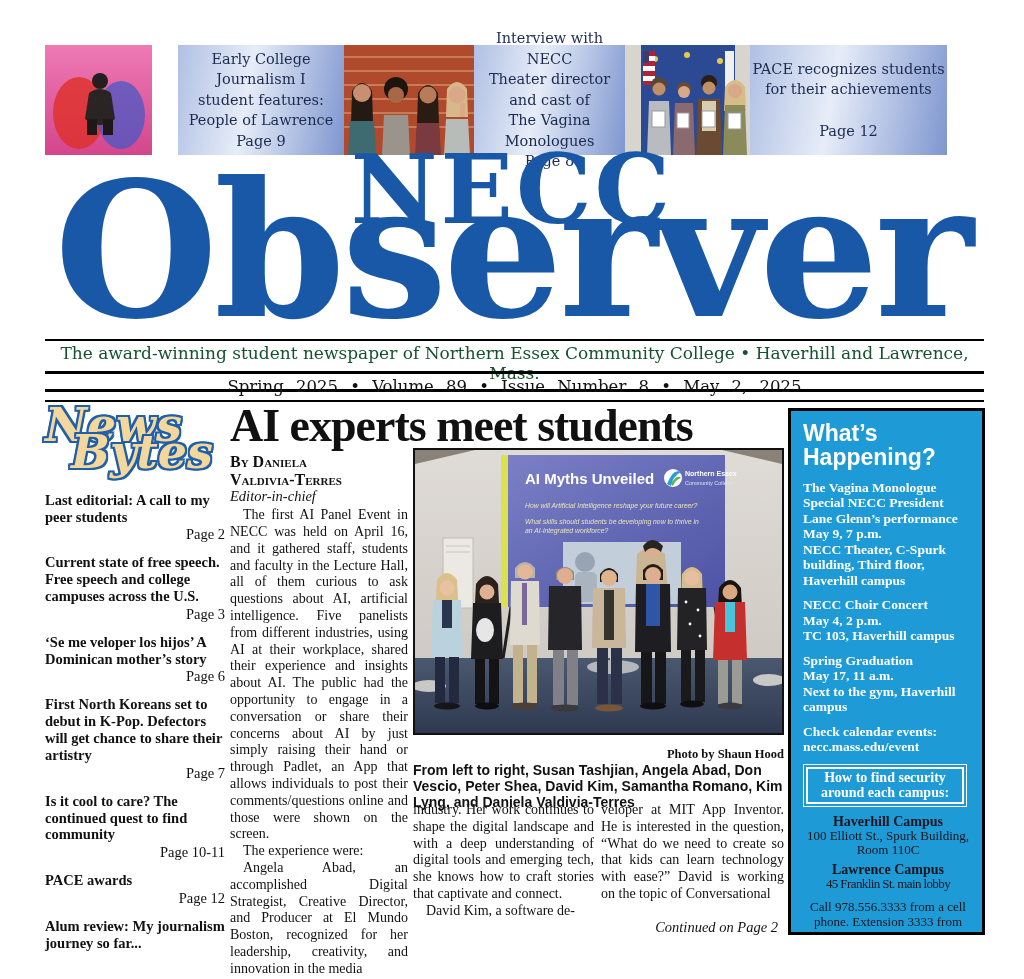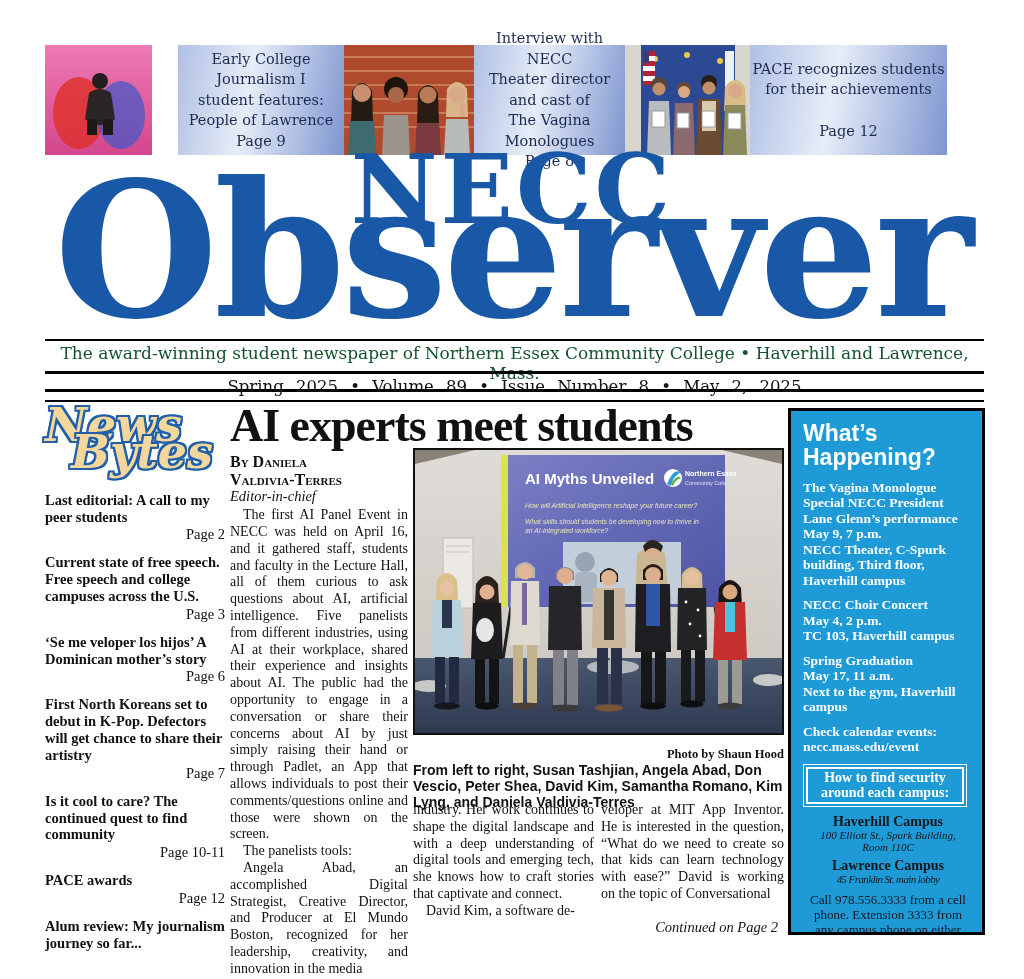--- a/index.html
+++ b/index.html
@@ -63,21 +63,21 @@
   .happening{position:absolute;left:788px;top:408px;width:197px;height:527px;box-sizing:border-box;
     background:#1e9bd7;border:3px solid #000;padding:10px 9px 8px 12px;color:#fff;overflow:hidden;}
   .wh-title{font-family:"Liberation Sans",sans-serif;font-weight:bold;font-size:23px;line-height:1.06;
     white-space:pre-line;margin-bottom:10px;}
   .wh-event{font-weight:bold;font-size:13.5px;line-height:15.5px;white-space:pre-line;margin-bottom:9px;}
   .sec-box{border:1px solid #fff;padding:2px;margin:3px 6px 7px 0;}
   .sec-box-inner{border:2px solid #fff;padding:1px 2px;text-align:center;font-weight:bold;
     font-size:14px;line-height:1.1;white-space:pre-line;}
   .campus{color:#15151d;text-align:center;}
   .campus-name{font-weight:bold;font-size:14px;line-height:1.1;margin-top:4px;}
-  .campus-addr{font-size:11px;line-height:1.12;white-space:pre-line;font-style:italic;}
+  .campus-addr{font-size:13px;line-height:1.12;white-space:pre-line;}
   .campus-addr.narrow{letter-spacing:-0.6px;}
   .campus-phone{font-size:13px;line-height:1.15;margin-top:8px;}
 </style>
 </head>
 <body>
 
 <div class="page">
 
   <div class="teaser-bar">
     <div class="tz tz-photo p1">
@@ -219,21 +219,21 @@
   </div>
 
   <div class="article">
     <div class="headline">AI experts meet students</div>
 
     <div class="col1 bodytext">
       <div class="byline-name">By Daniela
 Valdivia-Terres</div>
       <div class="byline-role">Editor-in-chief</div>
       <p>The first AI Panel Event in NECC was held on April 16, and it gathered staff, students and faculty in the Lecture Hall, all of them curious to ask questions about AI, artificial intelligence. Five panelists from different industries, using AI at their workplace, shared their experience and insights about AI. The public had the opportunity to engage in a conversation or share their concerns about AI by just simply raising their hand or through Padlet, an App that allows individuals to post their comments/questions online and those were shown on the screen.</p>
-      <p>The panelists tools:</p>
+      <p>The experience were:</p>
       <p>Angela Abad, an accomplished Digital Strategist, Creative Director, and Producer at El Mundo Boston, recognized for her leadership, creativity, and innovation in the media</p>
     </div>
 
     <div class="photo-block">
       <svg class="photo-frame" width="367" height="283" viewBox="0 0 367 283">
         <defs>
           <linearGradient id="wallg" x1="0" y1="0" x2="0" y2="1">
             <stop offset="0" stop-color="#dfdbd6"></stop>
               <stop offset="1" stop-color="#c9c4be"></stop>
           </linearGradient>

